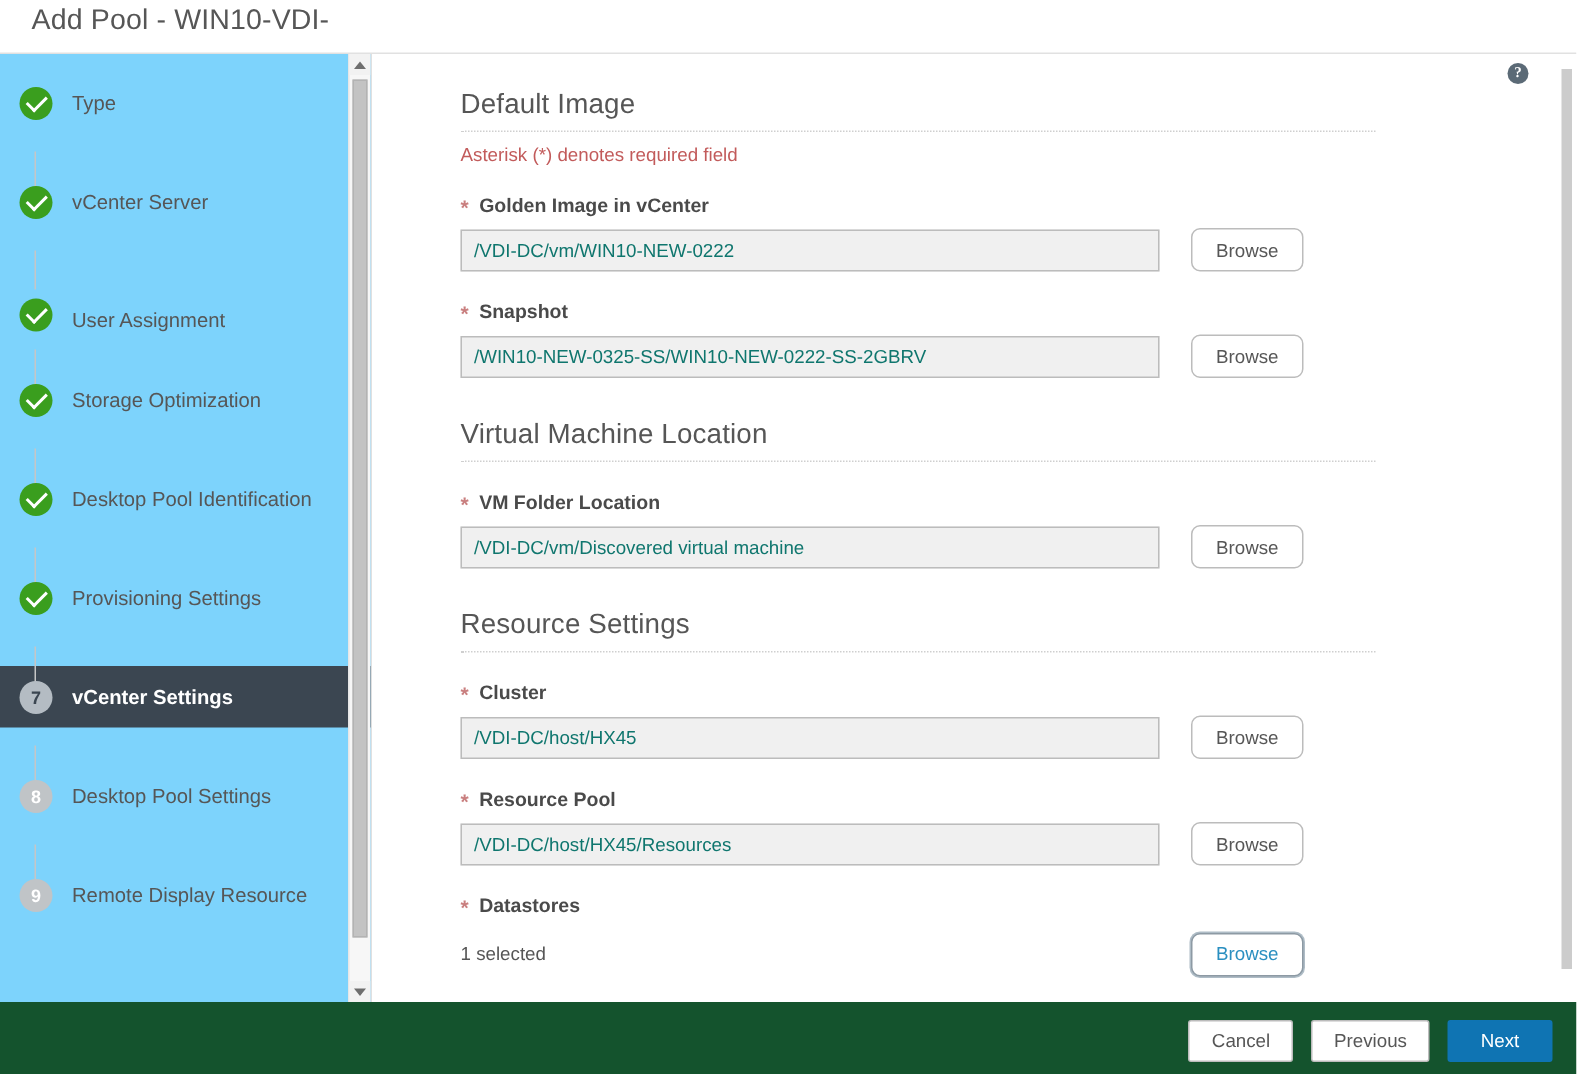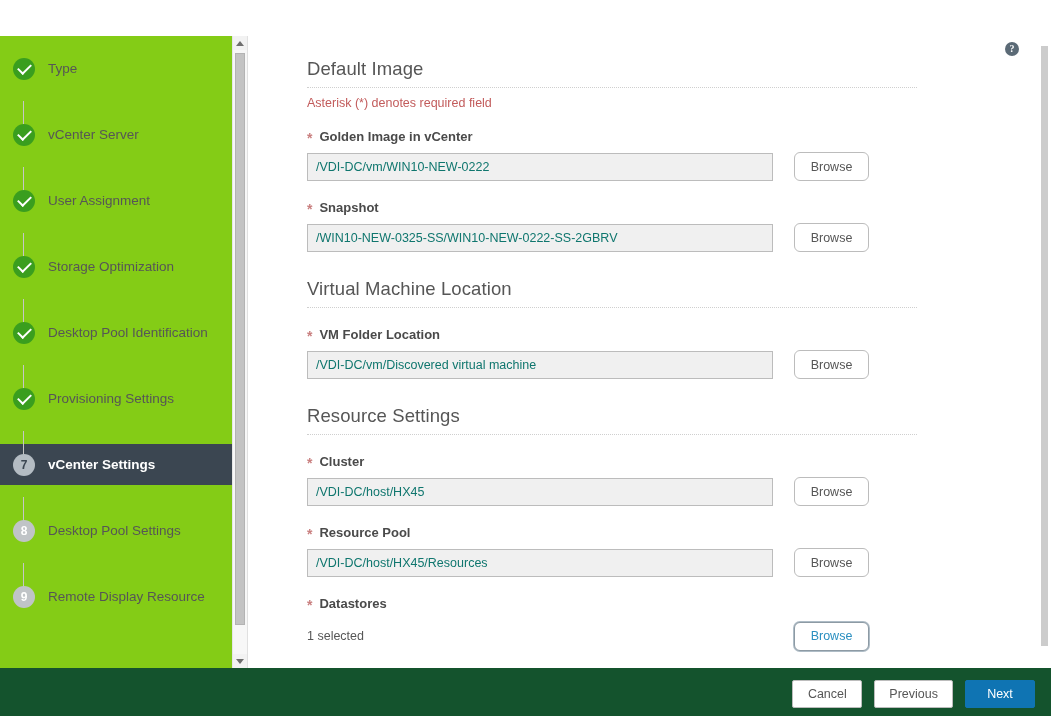--- a/index.html
+++ b/index.html
@@ -54,21 +54,21 @@
     width: 1051px;
     height: 632px;
   }
 
   
   .sidebar {
     position: absolute;
     left: 0; top: 0;
     width: 248px;
     height: 632px;
-    background: #84cc16;
+    background: #7dd3fc;
     border-right: 1px solid #e0e0e0;
     box-sizing: border-box;
     overflow: hidden;
   }
   .nav-list {
     position: absolute;
     left: 0;
     top: 0;
     width: 264px;
   }
@@ -355,39 +355,42 @@
     background: #0f74b3;
     border: 1px solid #0f74b3;
     color: #ffffff;
   }
 </style>
 </head>
 <body>
 
 <div class="wizard">
 
+  <div class="titlebar">
+    <div class="titlebar-text">Add Pool - WIN10-VDI-</div>
+  </div>
 
   <div class="wizard-body">
 
     <div class="sidebar">
       <div class="nav-list" id="nav-list" style="padding-top: 12px;">
           <div class="nav-item">
             <div class="badge done">
               <span class="check"></span>
             </div>
             <span class="nav-label">Type</span>
           </div>
           <div class="nav-item" style="margin-top: 25px;">
             <div class="nav-connector" style="top: -13px;"></div>
             <div class="badge done">
               <span class="check"></span>
             </div>
             <span class="nav-label">vCenter Server</span>
           </div>
-          <div class="nav-item" style="margin-top: 25px;">
+          <div class="nav-item" style="margin-top: 25px; align-items: flex-end;">
             <div class="nav-connector" style="top: -13px;"></div>
             <div class="badge done">
               <span class="check"></span>
             </div>
             <span class="nav-label">User Assignment</span>
           </div>
           <div class="nav-item" style="margin-top: 25px;">
             <div class="nav-connector" style="top: -13px;"></div>
             <div class="badge done">
               <span class="check"></span>

